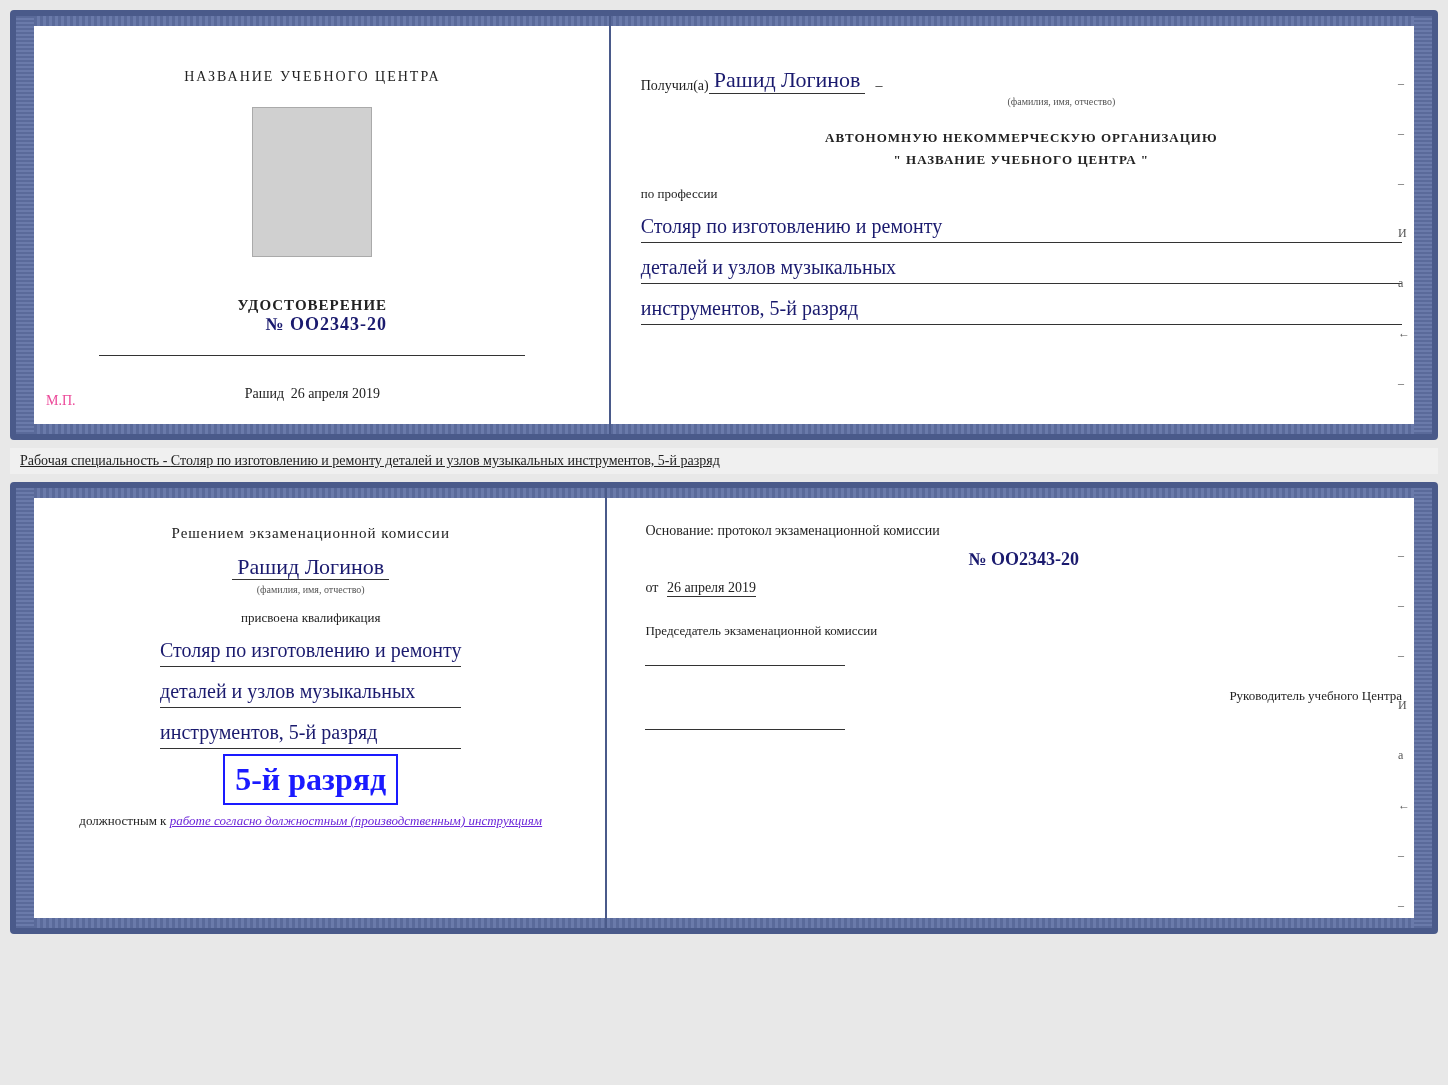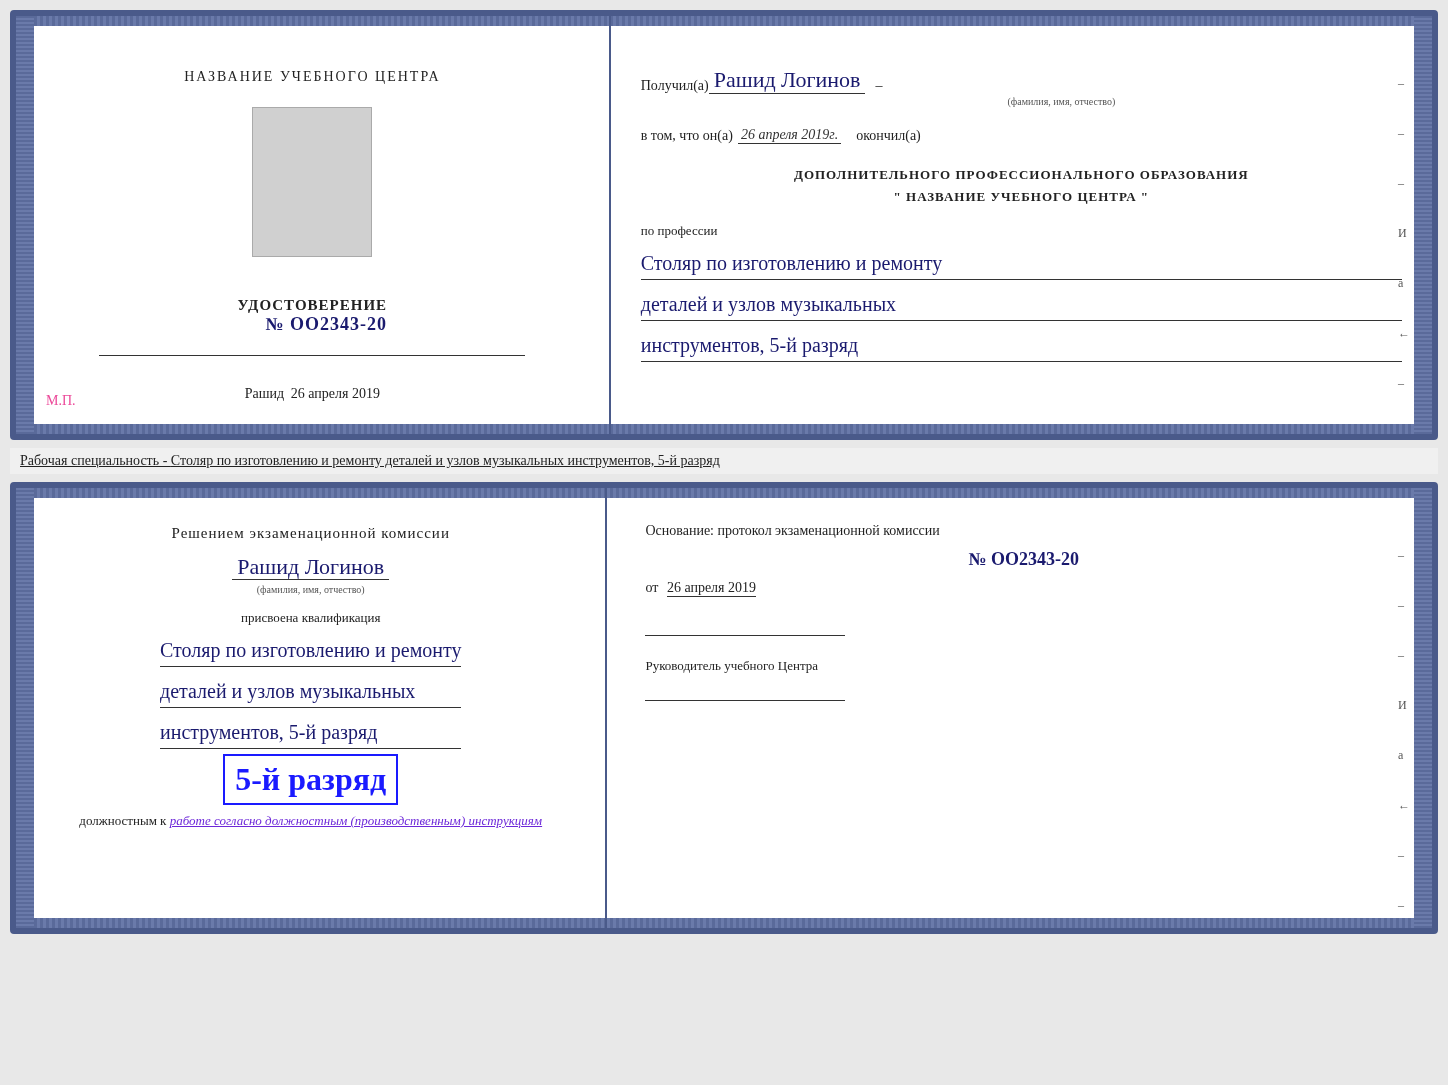--- a/index.html
+++ b/index.html
@@ -349,28 +349,23 @@
 
     <div class="poluchil-row">
       <span>Получил(a)</span>
       <span class="handwritten-name">Рашид Логинов</span>
       <span style="margin-left:10px;">–</span>
     </div>
     <div style="text-align:center; margin-left:80px;">
       <span class="fio-sub">(фамилия, имя, отчество)</span>
     </div>
 
-    <div class="vtom-row">
-      <span>в том, что он(а)</span>
-      <span class="handwritten-date">26 апреля 2019г.</span>
-      <span style="margin-left:10px;">окончил(а)</span>
-    </div>
 
     <div class="org-block">
-      <div>ДОПОЛНИТЕЛЬНОГО ПРОФЕССИОНАЛЬНОГО ОБРАЗОВАНИЯ</div>
+      <div>АВТОНОМНУЮ НЕКОММЕРЧЕСКУЮ ОРГАНИЗАЦИЮ</div>
       <div>"  НАЗВАНИЕ УЧЕБНОГО ЦЕНТРА  "</div>
     </div>
 
     <div class="poprofessii-row">
       <span>по профессии</span>
     </div>
     <div>
       <span class="handwritten-profession">Столяр по изготовлению и ремонту</span>
       <span class="handwritten-profession">деталей и узлов музыкальных</span>
       <span class="handwritten-profession">инструментов, 5-й разряд</span>
@@ -440,25 +435,26 @@
       <span>Основание: протокол экзаменационной комиссии</span>
       <br>
       <span class="commission-number">№  OO2343-20</span>
       <div class="ot-date">
         <span>от</span>
         <span style="margin-left:5px; border-bottom:1px solid #333; padding-bottom:1px;">26 апреля 2019</span>
       </div>
     </div>
 
     <div class="podpis-block">
+      <div style="margin-top:25px;">Председатель экзаменационной комиссии</div>
       <span class="podpis-line"></span>
     </div>
 
     <div class="podpis-block">
-      <div style="">Руководитель учебного Центра</div>
+      <div style="text-align:right;">Руководитель учебного Центра</div>
       <span class="podpis-line"></span>
     </div>
 
     <div class="right-markers">
       <span class="marker-dash">–</span>
       <span class="marker-dash">–</span>
       <span class="marker-dash">–</span>
       <span class="marker-dash">И</span>
       <span class="marker-dash">а</span>
       <span class="marker-dash">←</span>

